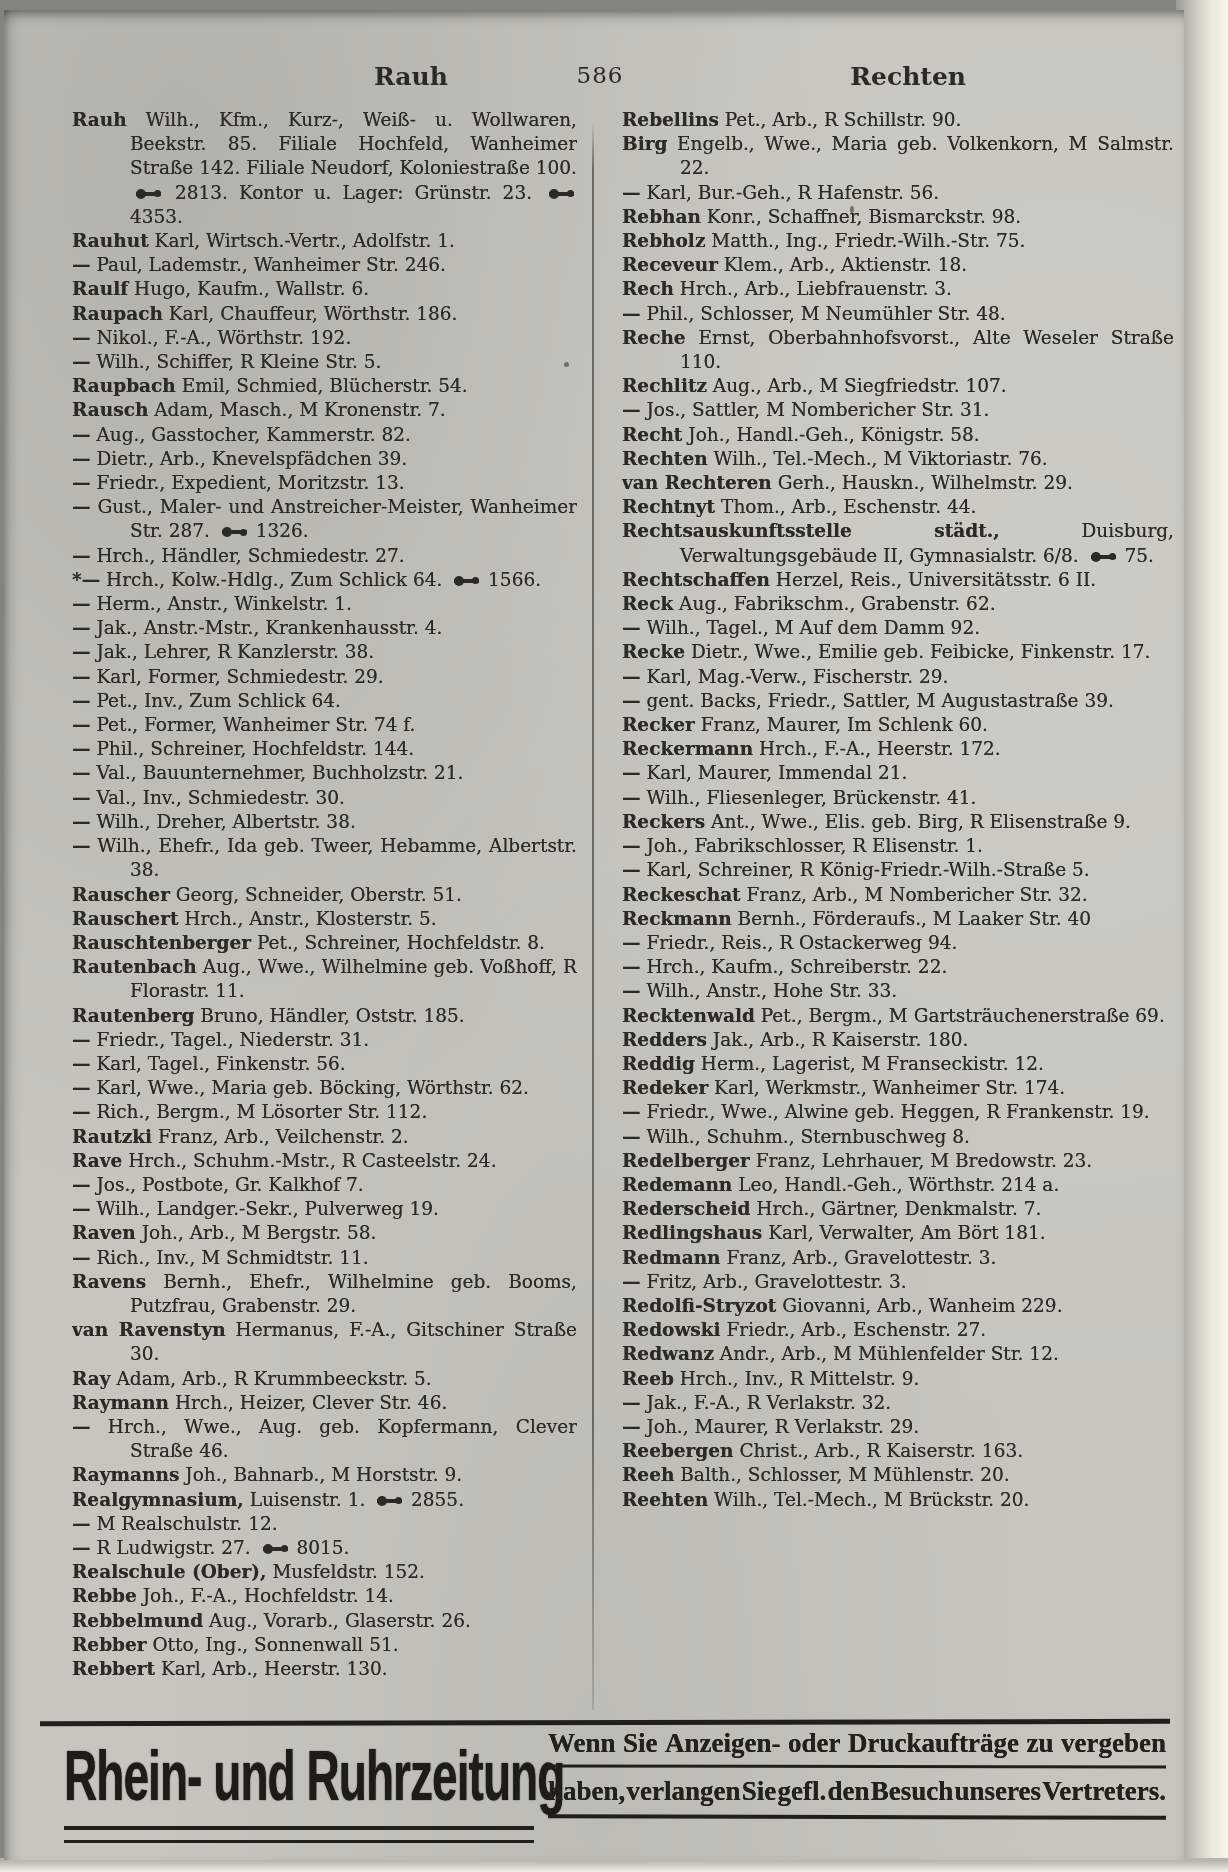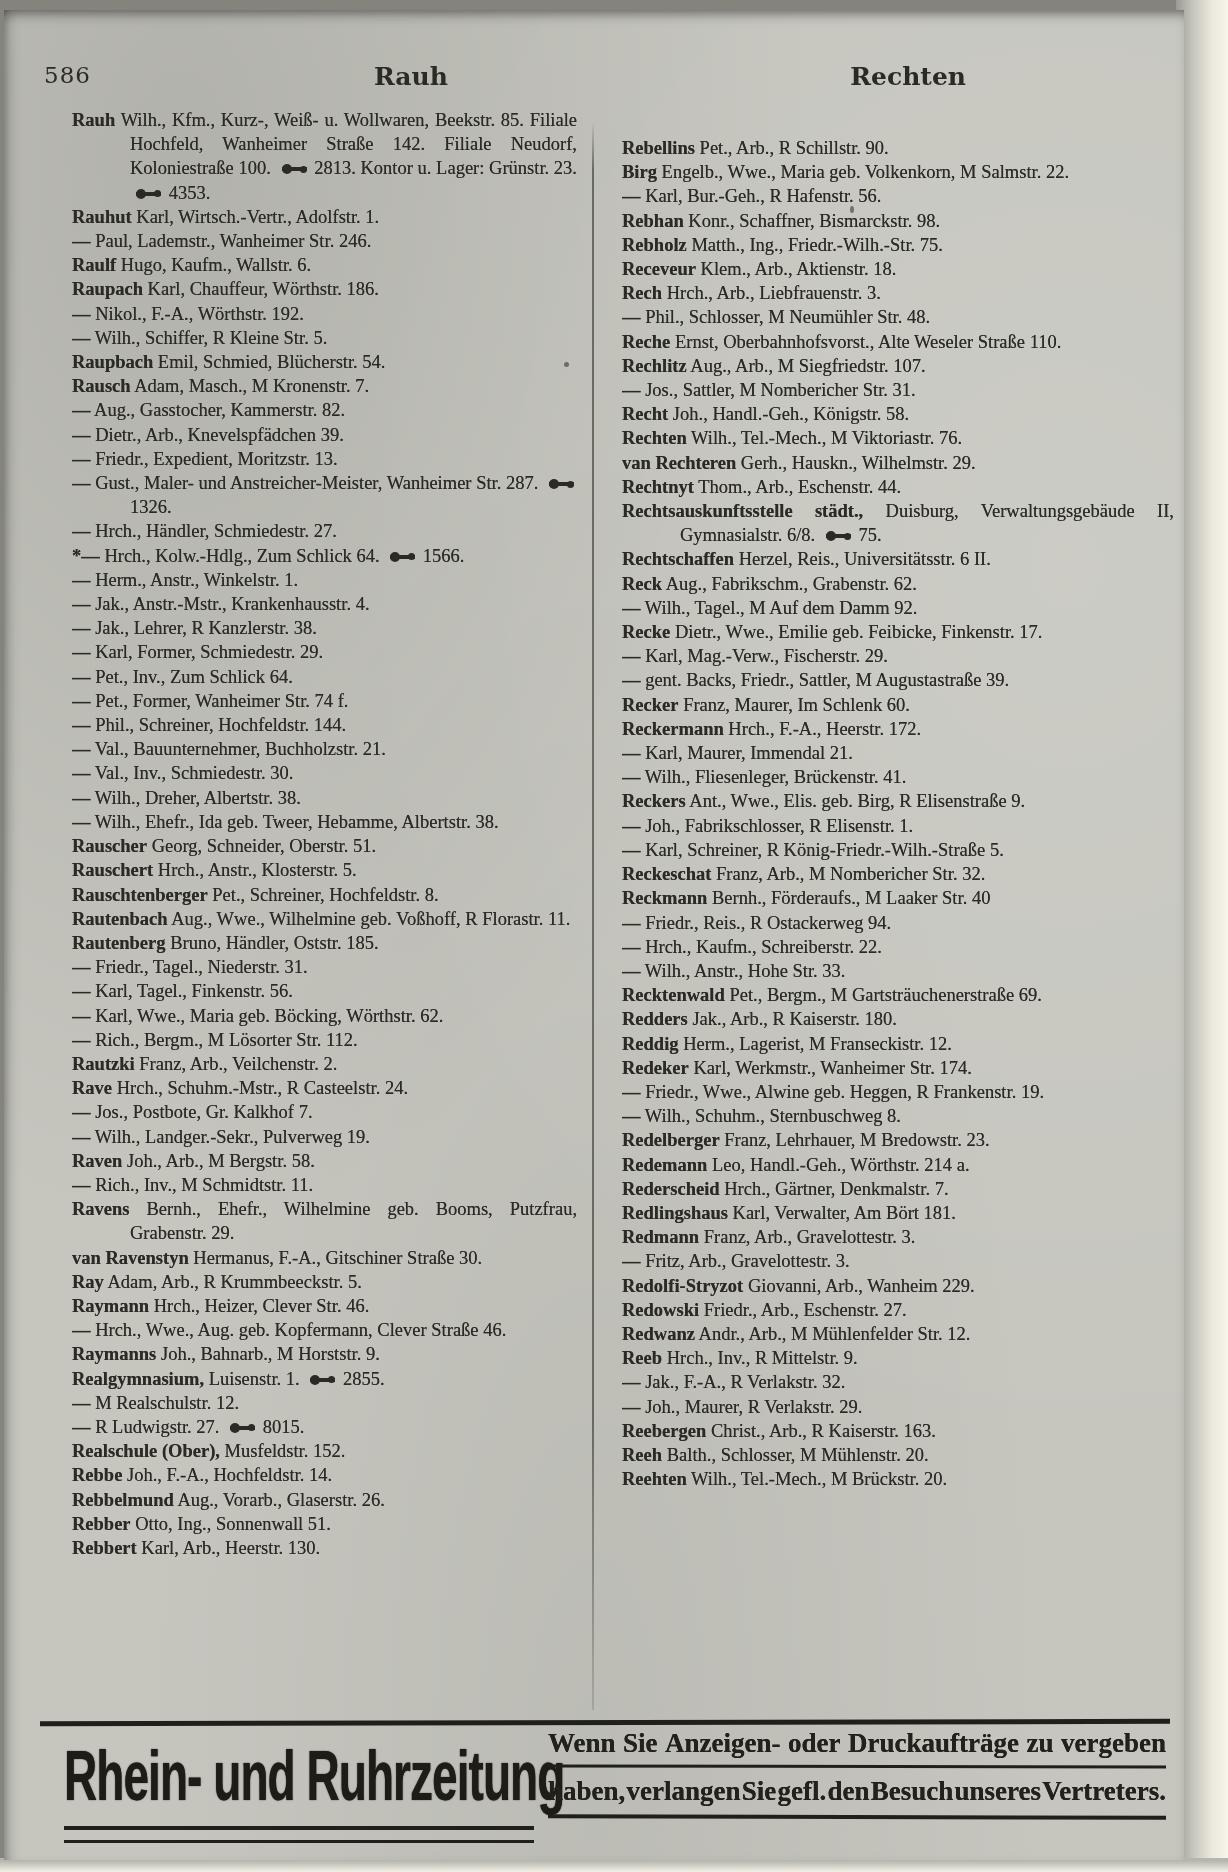--- a/index.html
+++ b/index.html
@@ -26,30 +26,30 @@
       #c6c6bf;
     box-shadow:inset 0 10px 14px -8px rgba(0,0,0,.55), inset 12px 0 16px -12px rgba(0,0,0,.45);
     color:#2b2a24;
   }
   .speck{position:absolute;border-radius:50%;background:rgba(40,38,32,.55);}
   .header{
     position:absolute;top:52px;left:40px;right:28px;height:34px;
     font-size:25px;font-weight:bold;
   }
   .header .kw-left{position:absolute;left:330px;}
-  .header .pageno{position:absolute;left:0;right:0;font-weight:normal;font-size:23px;letter-spacing:1px;}
+  .header .pageno{position:absolute;left:0;right:0;text-align:center;font-weight:normal;font-size:23px;letter-spacing:1px;}
   .header .kw-right{position:absolute;right:190px;}
   .columns{position:absolute;top:98px;left:0;right:0;bottom:140px;}
   .divider{
     position:absolute;left:588px;top:14px;bottom:10px;width:2px;
     background:linear-gradient(rgba(35,34,28,.0) 0%, rgba(35,34,28,.55) 3%, rgba(35,34,28,.55) 82%, rgba(35,34,28,.15) 100%);
   }
-  .col{position:absolute;top:0;bottom:0;overflow:hidden;font-family:Liberation Serif, serif;}
+  .col{position:absolute;top:0;bottom:0;overflow:hidden;}
   .col.left{left:68px;width:505px;}
-  .col.right{left:618px;width:552px;margin-top:28px;}
+  .col.right{left:618px;width:552px;}
   .entry{
     margin:0;padding:0 0 0 58px;text-indent:-58px;
     font-size:18.5px;line-height:24.2px;text-align:justify;
     text-shadow:0 0 .5px rgba(43,42,36,.75);
   }
   .entry .lead{font-weight:bold;}
   .tel{
     display:inline-block;width:25px;height:10px;position:relative;
     margin:0 3px 0 6px;
     background:linear-gradient(#2b2a24,#2b2a24) center/100% 4px no-repeat;

